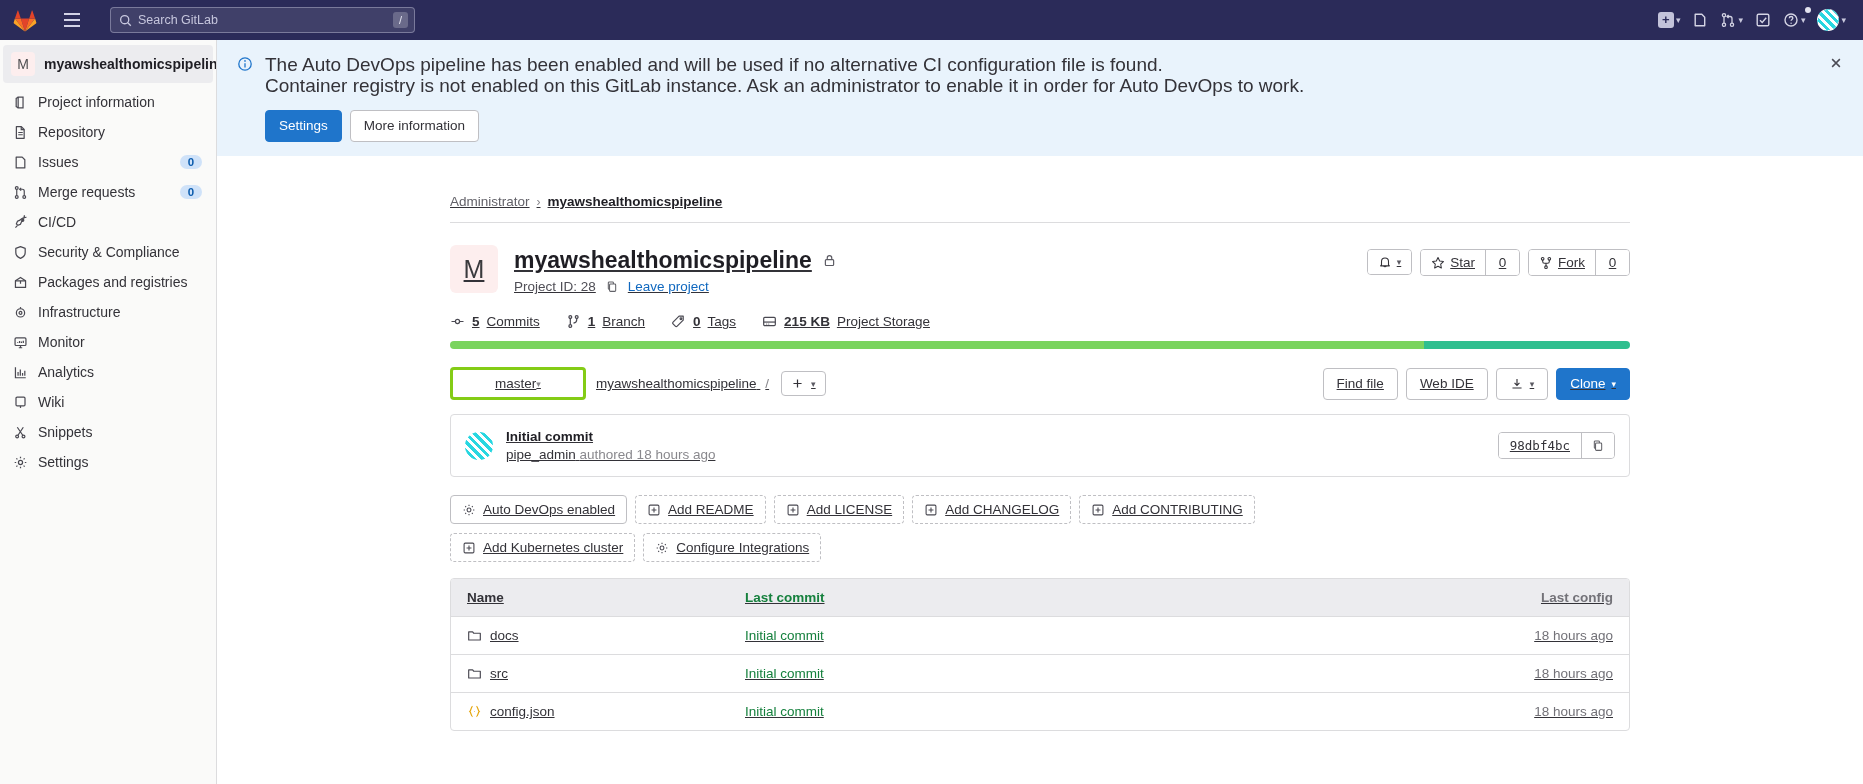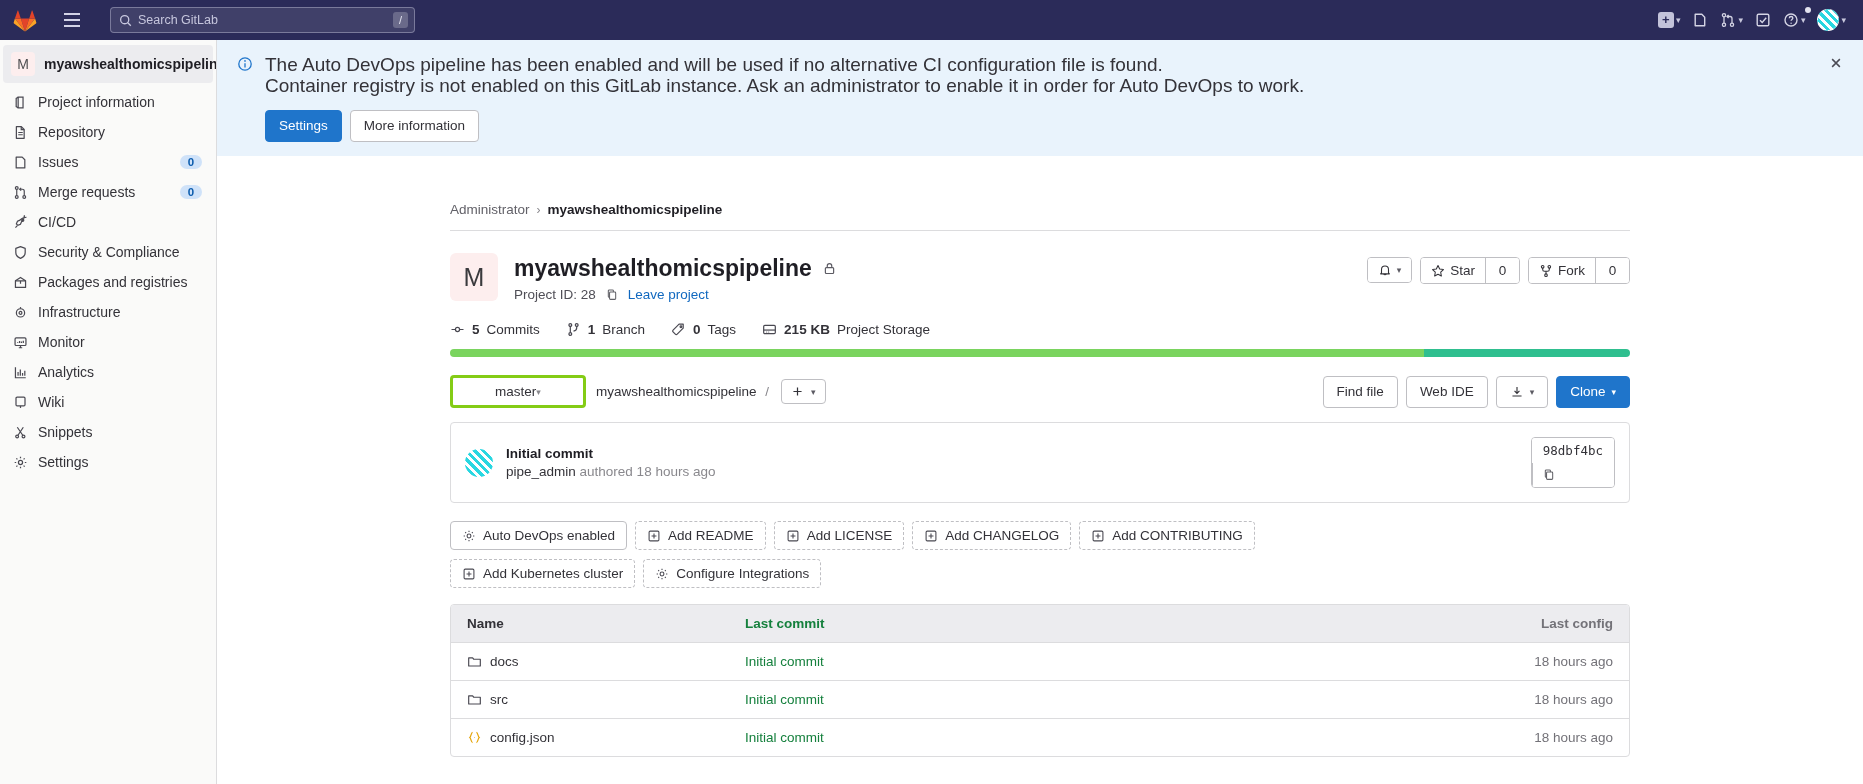--- a/index.html
+++ b/index.html
@@ -110,21 +110,21 @@
     display: inline-flex; align-items: center; gap: 6px; white-space: nowrap;
   }
   .btn-primary { background: #1f75cb; border-color: #1f75cb; color: #fff; font-weight: 400; }
   .alert-close {
     position: absolute; right: 16px; top: 14px; cursor: pointer;
     color: #4a4a54; font-size: 16px; line-height: 1; padding: 2px 4px;
   }
 
   
   #content { padding: 0 0 0 0; }
-  .wrap { max-width: 1280px; margin: 16px auto; padding: 8px 50px; }
+  .wrap { max-width: 1280px; margin: 0 auto; padding: 16px 50px; text-decoration: underline; }
 
   .crumb { display: flex; align-items: center; gap: 7px; padding: 22px 0 13px 0; font-size: 13.5px; }
   .crumb a { color: #626168; text-decoration: none; cursor: pointer; }
   .crumb .sep { color: #89888d; font-size: 12px; }
   .crumb .cur { color: #1f1e24; font-weight: 700; cursor: pointer; }
   .hr { border-top: 1px solid #dcdcde; }
 
   .pj-row { display: flex; align-items: flex-start; padding: 22px 0 0 0; }
   .pj-av {
     width: 48px; height: 48px; border-radius: 6px; background: #fdeeee;
@@ -180,21 +180,21 @@
     background:
       repeating-linear-gradient(45deg, #28d7e1 0 3px, #ffffff 3px 6px),
       repeating-linear-gradient(-45deg, #28d7e1 0 3px, #ffffff 3px 6px),
       #1ec8d4;
   }
   .c-title { font-size: 13.5px; font-weight: 700; color: #1f1e24; cursor: pointer; }
   .c-meta { font-size: 13.5px; color: #89888d; margin-top: 3px; }
   .c-meta b { color: #333238; font-weight: 400; }
   .c-right { margin-left: auto; display: flex; }
   .sha {
-    display: flex; align-items: stretch; border: 1px solid #bfbfc3; border-radius: 4px; overflow: hidden; flex-direction: column;
+    display: flex; align-items: stretch; border: 1px solid #bfbfc3; border-radius: 4px; overflow: hidden;
   }
   .sha .h {
     font-family: "DejaVu Sans Mono", monospace; font-size: 12.5px;
     padding: 5px 11px; color: #333238; cursor: pointer; background:#fff;
   }
   .sha .cbtn { border-left: 1px solid #bfbfc3; padding: 5px 9px; cursor: pointer; background:#fff; display:flex; align-items:center;}
 
   .quickrow { display: flex; flex-wrap: wrap; gap: 8px; margin-bottom: 9px; }
   .qbtn {
     border: 1px dashed #bfbfc3; border-radius: 4px; background: #fff;

